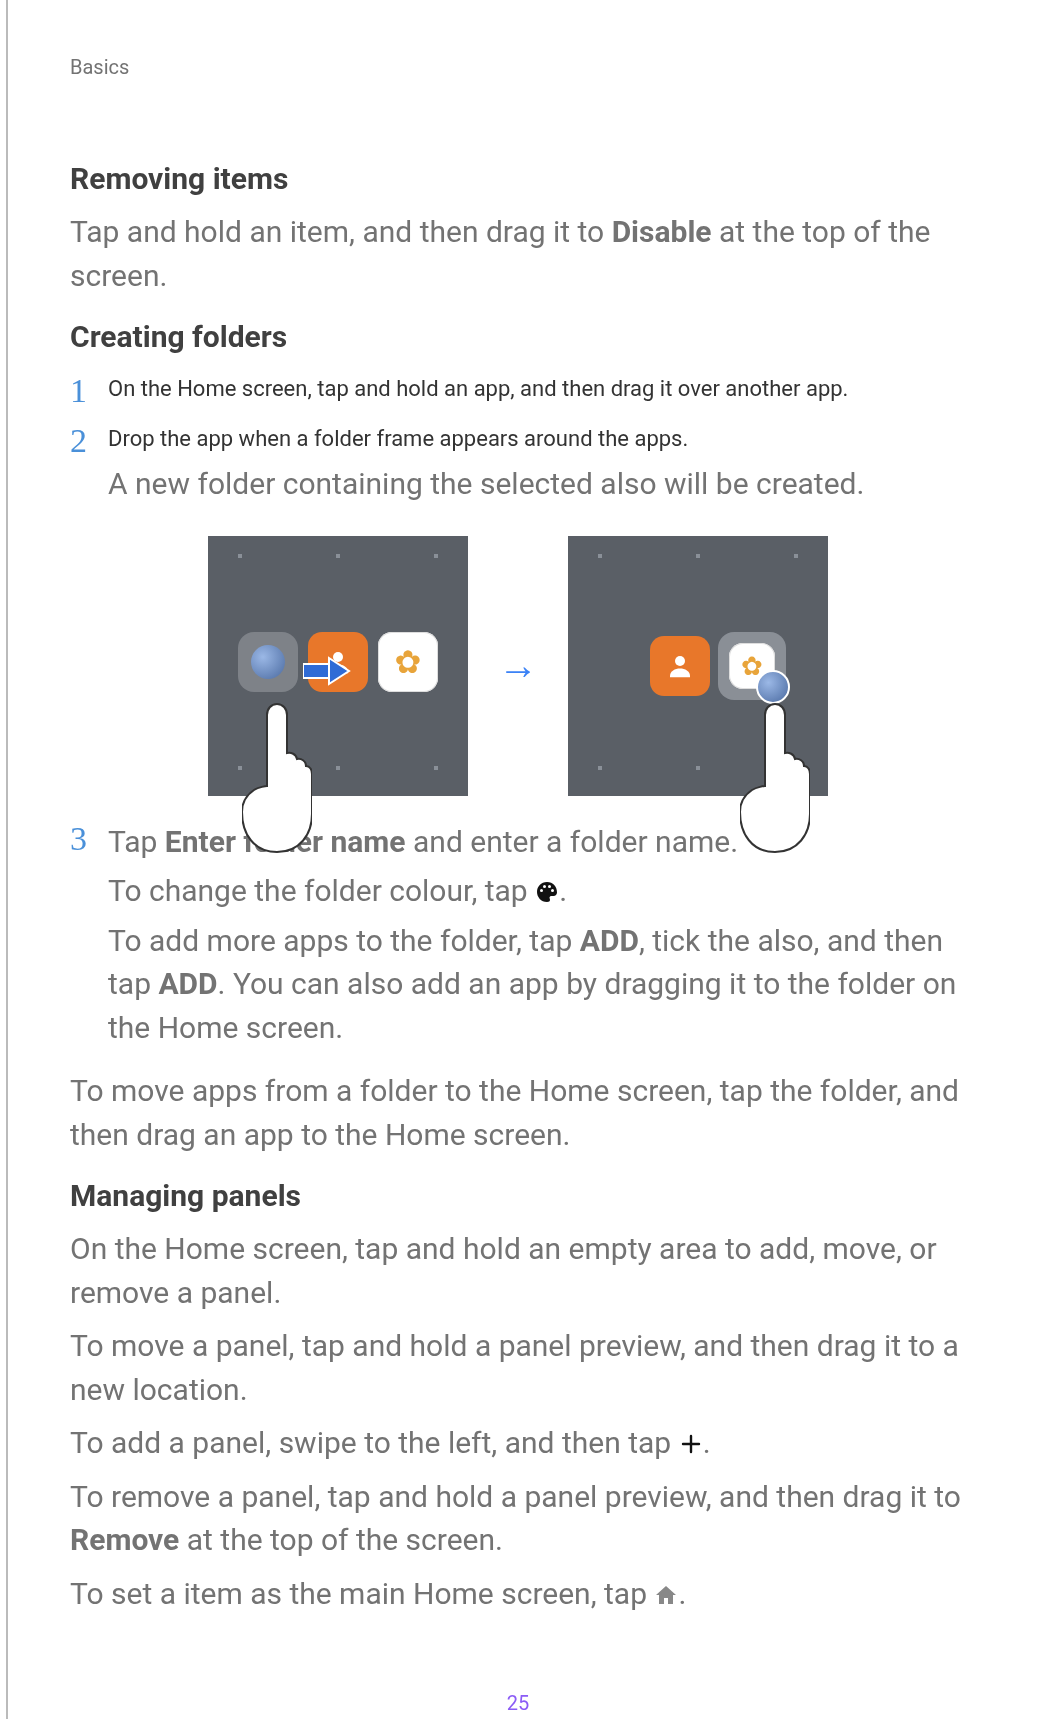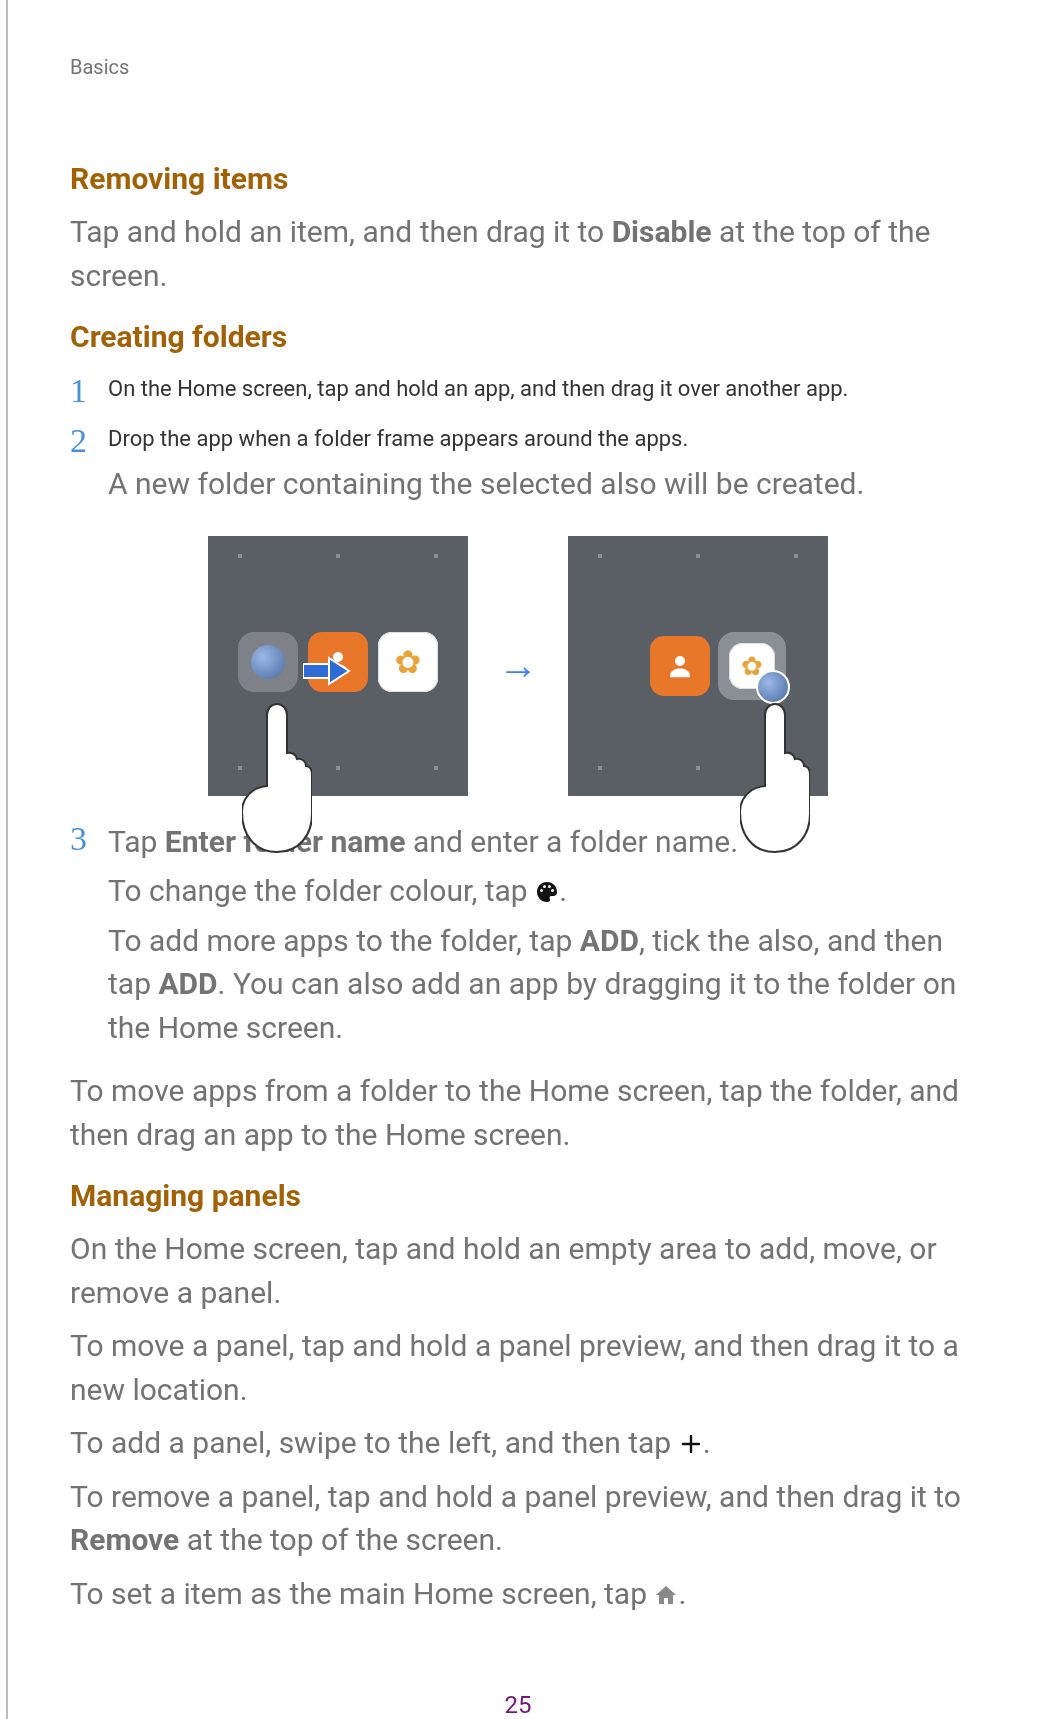--- a/index.html
+++ b/index.html
@@ -20,21 +20,21 @@
   }
   .running-header {
     color: #737373;
     font-size: 20px;
     padding: 55px 0 60px 0;
   }
   h2 {
     font-size: 30px;
     font-weight: 700;
     margin: 22px 0 14px 0;
-    color: #a16207;
+    color: #404040;
   }
   p, .body-text {
     font-size: 30px;
     line-height: 1.45;
     color: #737373;
     margin: 10px 0;
   }
   .bold { font-weight: 700; }
   .step-list {
     list-style: none;
@@ -129,22 +129,22 @@
   .dots-grid .dot:nth-child(4){top:230px;left:30px}
   .dots-grid .dot:nth-child(5){top:230px;left:128px}
   .dots-grid .dot:nth-child(6){top:230px;left:226px}
   .inline-icon {
     display: inline-flex;
     vertical-align: -3px;
     width: 24px; height: 24px;
   }
   .page-num {
     text-align: center;
-    font-size: 24px;
-    color: #701a75;
+    font-size: 20px;
+    color: #8b5cf6;
     margin-top: 76px;
   }
 </style>
 </head>
 <body>
 
 <div class="page">
 
   <div class="running-header">Basics</div>
 

